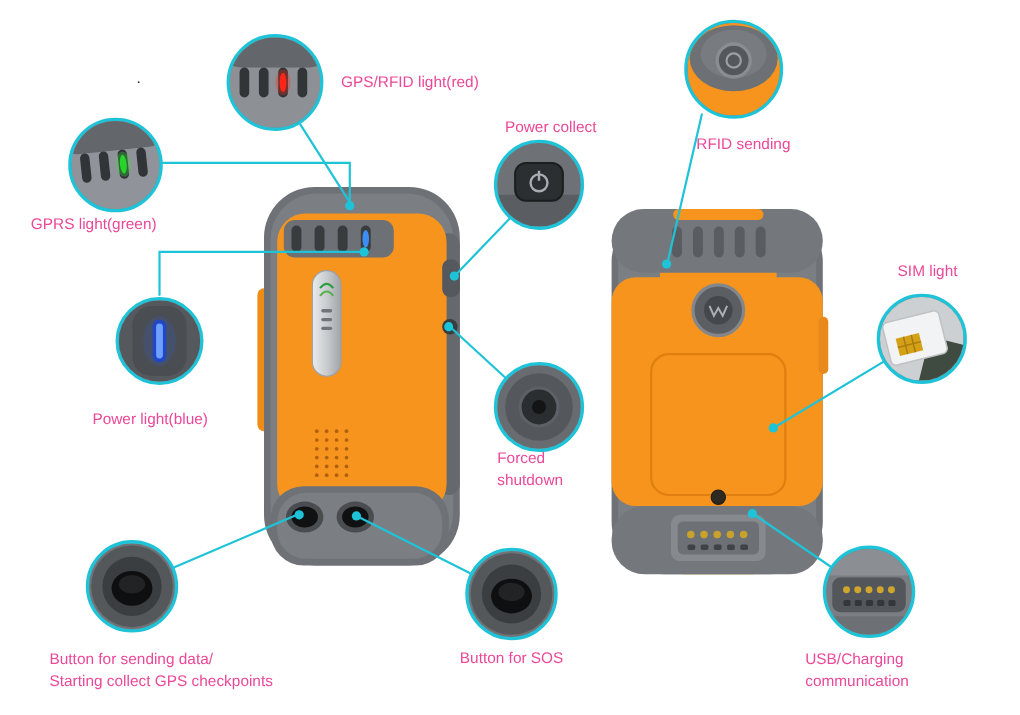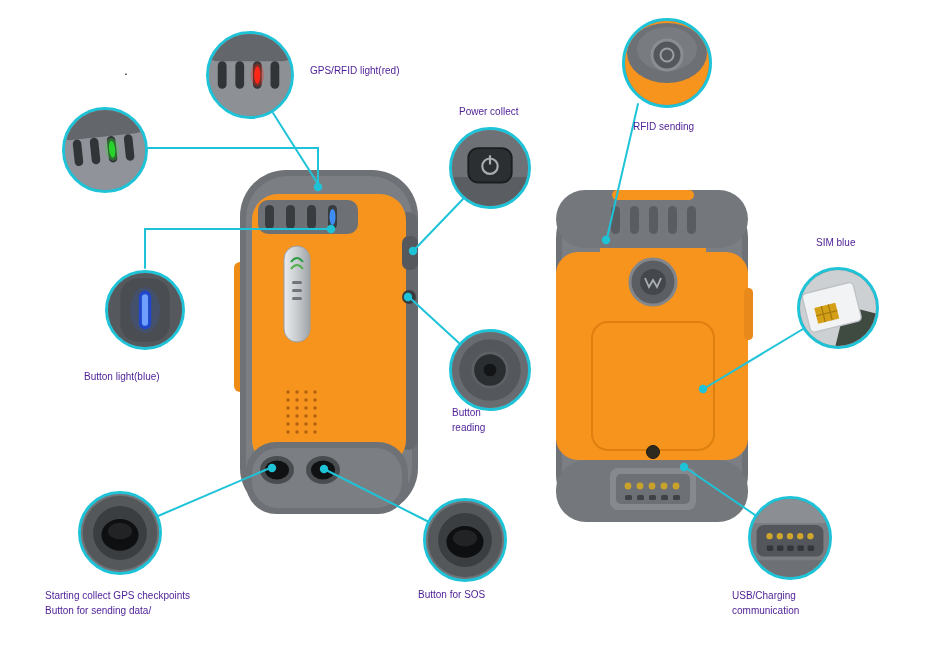--- a/index.html
+++ b/index.html
@@ -15,23 +15,23 @@
     position:absolute;
     border:3px solid #1fc3d8;
     border-radius:50%;
     overflow:hidden;
     box-sizing:border-box;
     background:#83878b;
   }
   .callout svg{display:block;width:100%;height:100%;}
   .label{
     position:absolute;
-    font-size:10px;
+    font-size:14px;
     line-height:1.45;
-    color:#4c1d95;
+    color:#ec4899;
     white-space:nowrap;
   }
   .label.wrap{white-space:normal;}
   .stray{position:absolute;font-size:14px;color:#222;}
 </style>
 </head>
 <body>
 
 <div id="canvas">
 
@@ -296,31 +296,32 @@
       </g>
       <rect y="66" width="84" height="18" fill="#6d7175"></rect>
     </svg>
   </div>
 
   <div class="stray" style="left:124px;top:62px">.</div>
 
   <div class="label" style="left:310px;top:64px">GPS/RFID light(red)</div>
   <div class="label" style="left:459px;top:105px">Power collect</div>
   <div class="label" style="left:633px;top:120px">RFID sending</div>
-  <div class="label" style="left:816px;top:236px">SIM blue</div>
-  <div class="label" style="left:84px;top:370px">Button light(blue)</div>
+  <div class="label" style="left:28px;top:193px">GPRS light(green)</div>
+  <div class="label" style="left:816px;top:236px">SIM light</div>
+  <div class="label" style="left:84px;top:370px">Power light(blue)</div>
 
   <div class="label wrap" style="left:452px;top:406px;width:90px">
-    <div>Button</div>
-    <div>reading</div>
+    <div>Forced</div>
+    <div>shutdown</div>
   </div>
 
   <div class="label" style="left:45px;top:589px">
+    <div>Button for sending data/</div>
     <div>Starting collect GPS checkpoints</div>
-    <div>Button for sending data/</div>
   </div>
 
   <div class="label" style="left:418px;top:588px">Button for SOS</div>
 
   <div class="label" style="left:732px;top:589px">
     <div>USB/Charging</div>
     <div>communication</div>
   </div>
 
 </div>

